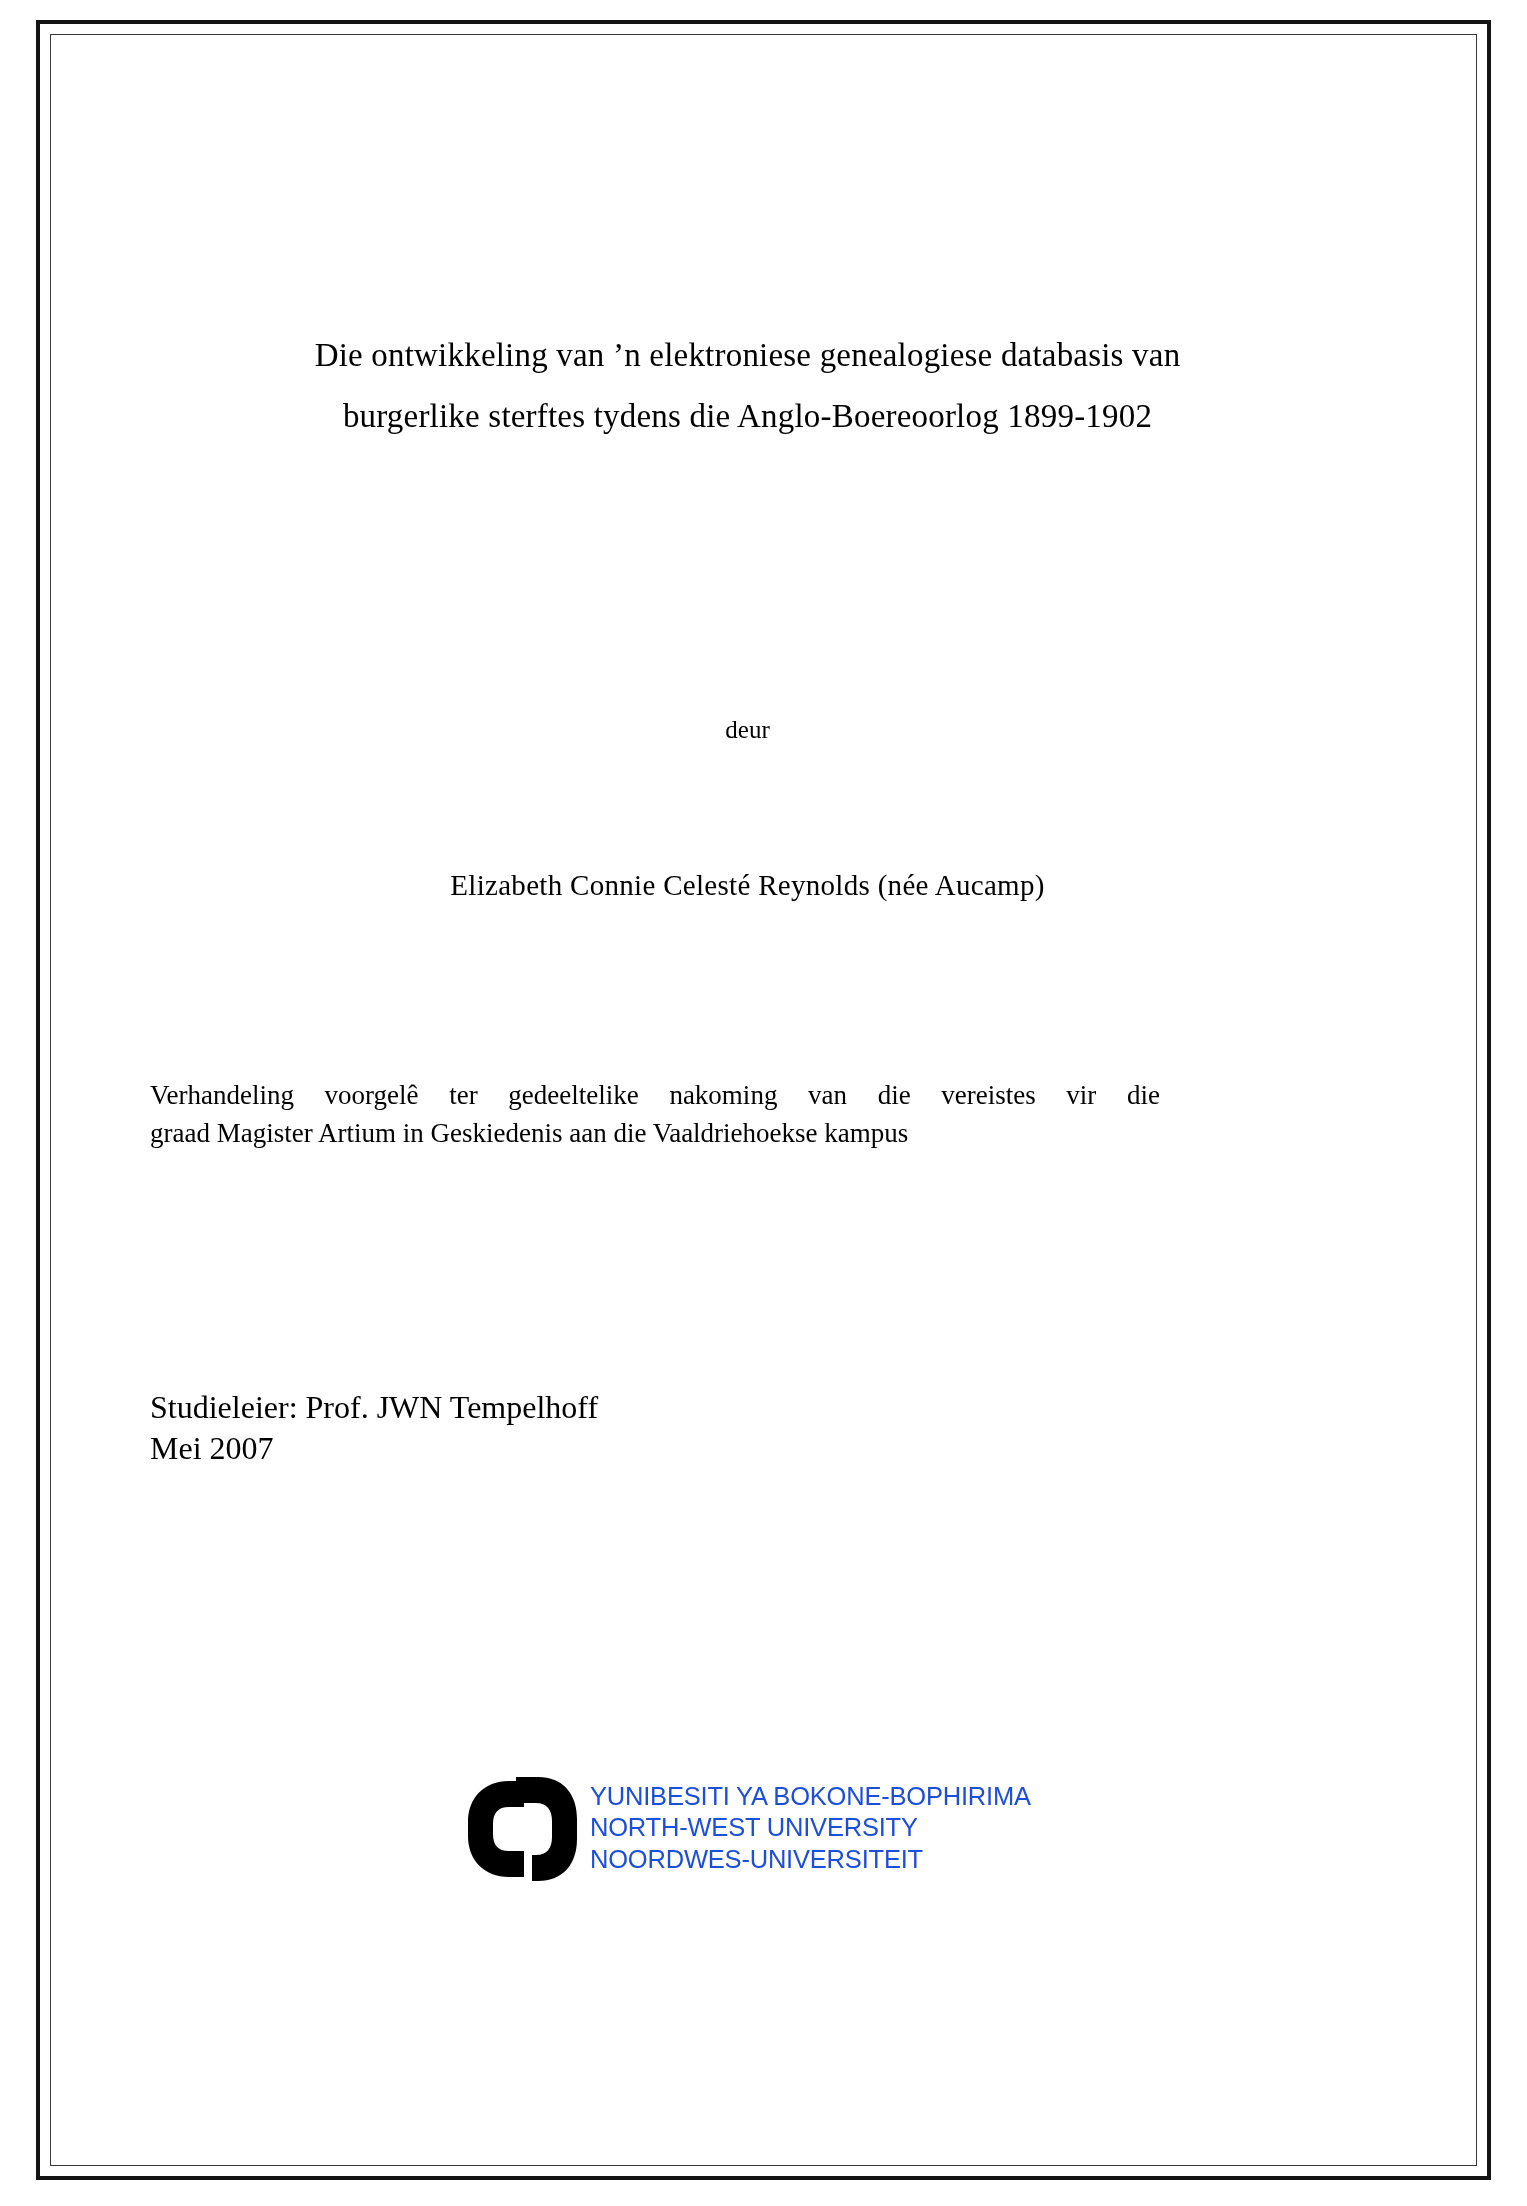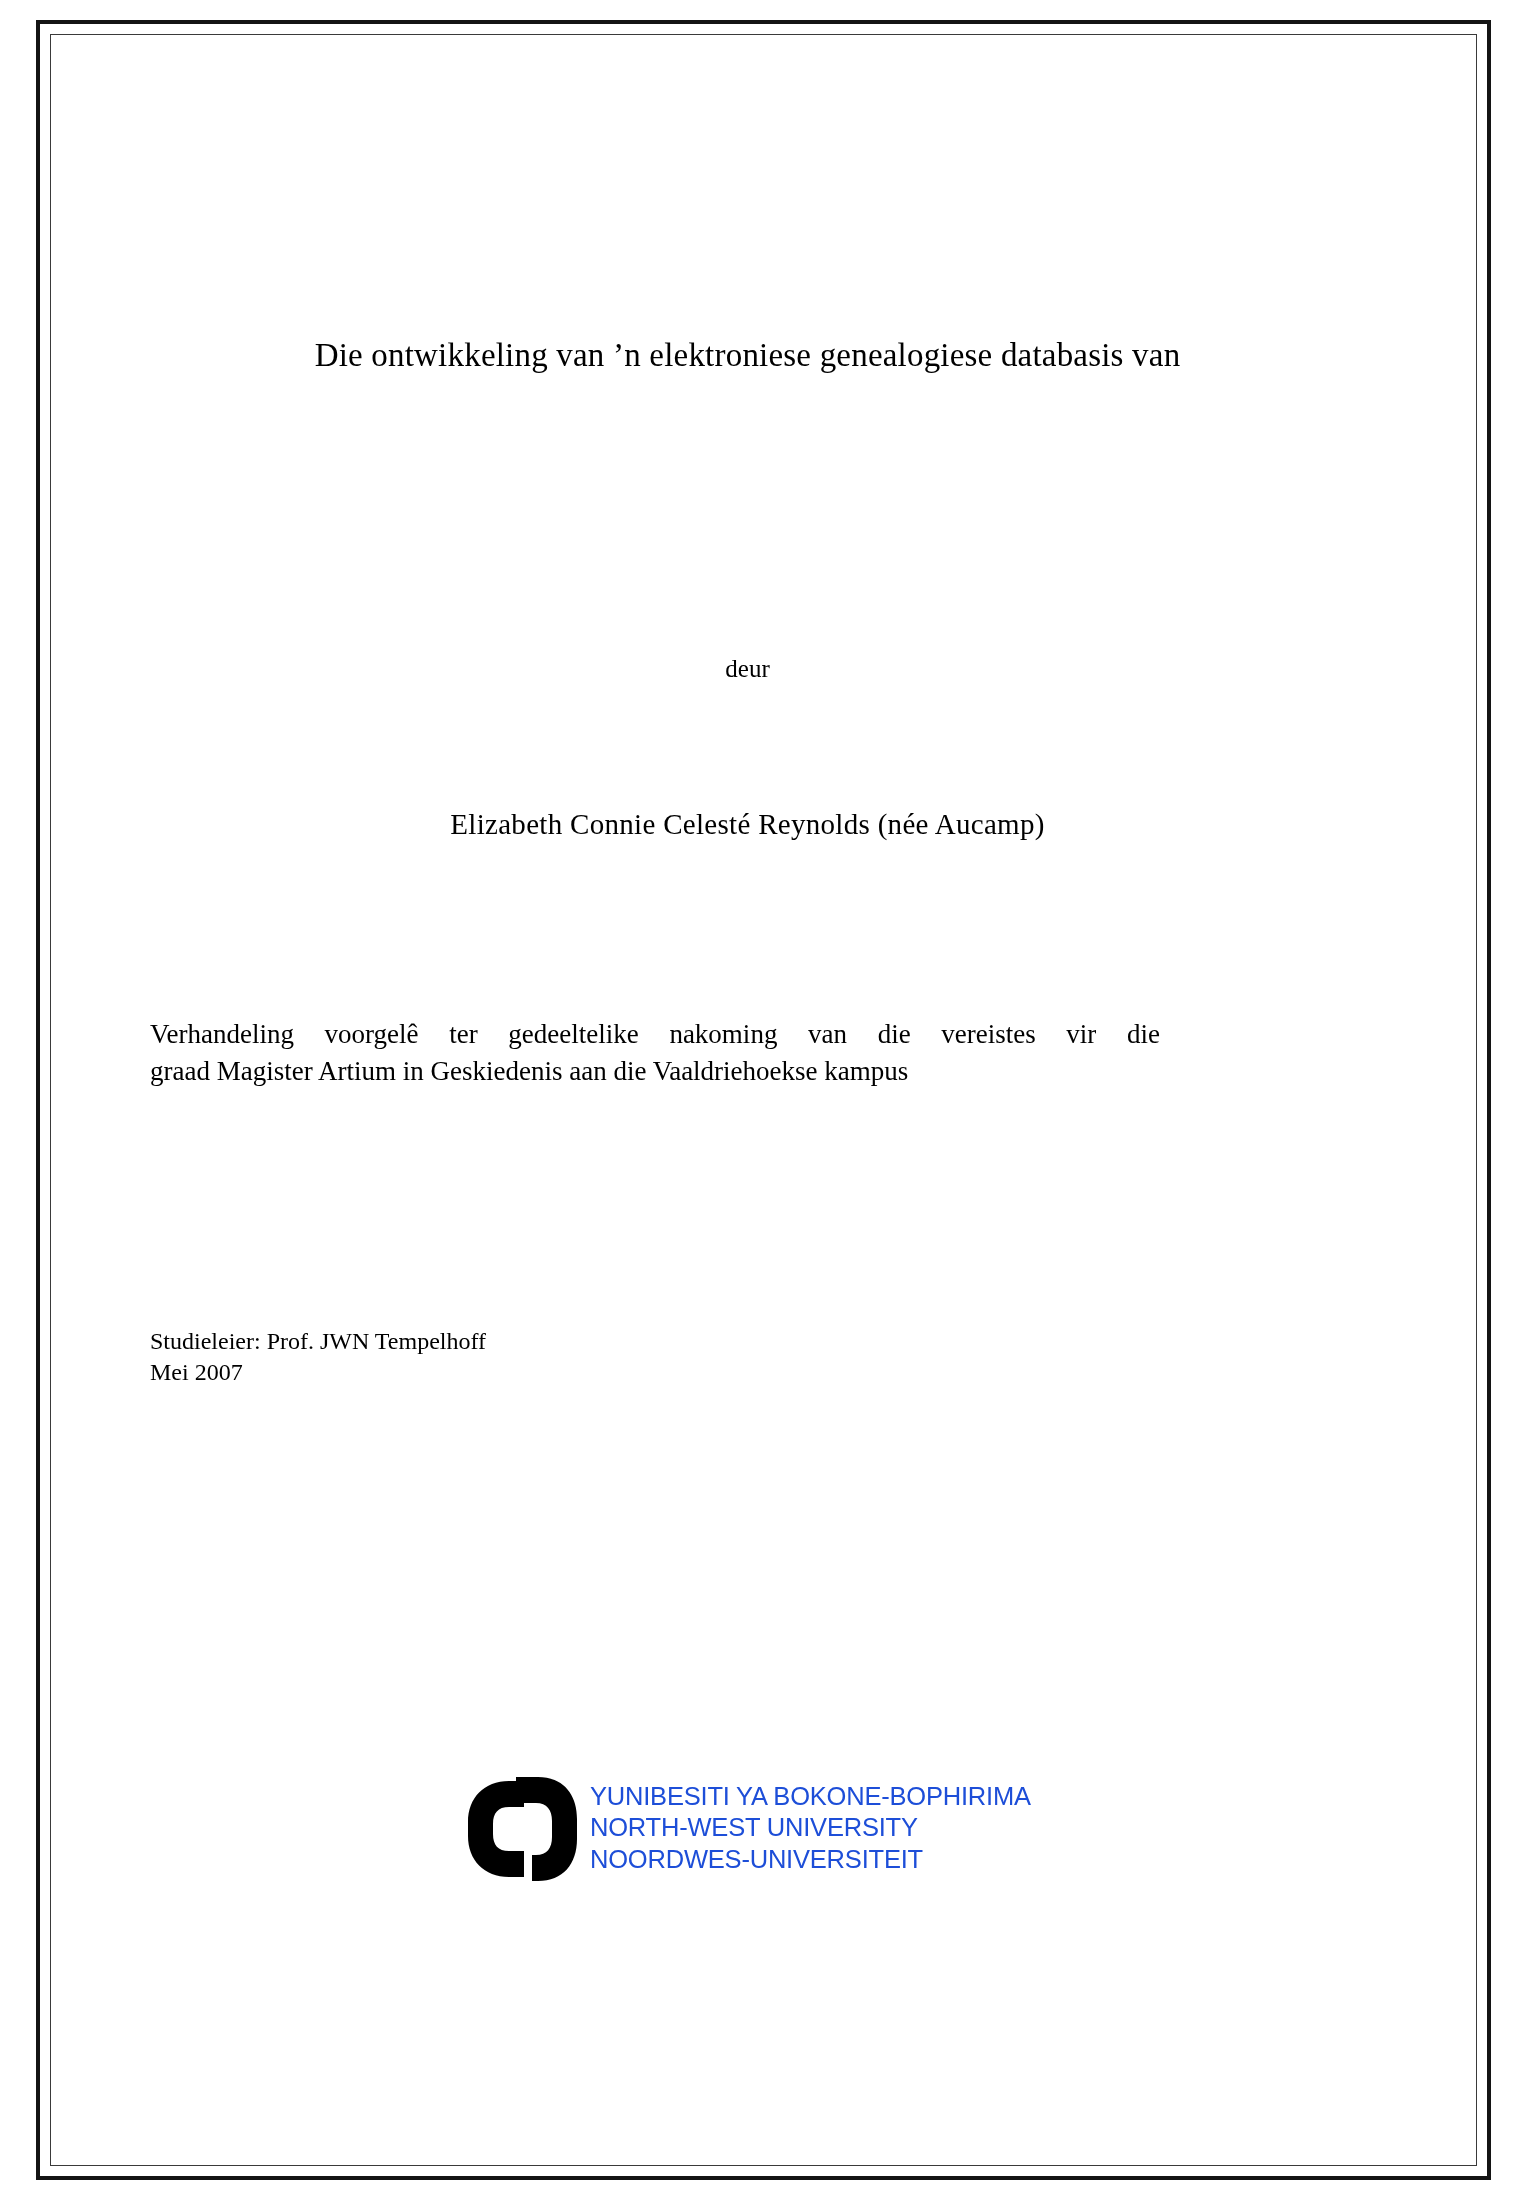--- a/index.html
+++ b/index.html
@@ -94,21 +94,21 @@
     text-align-last: justify;
   }
   .statement .line2, .statement .line3 {
     text-align: left;
   }
   .italic {
   }
 
   .supervisor-block {
     margin-top: 235px;
-    font-size: 24px;
+    font-size: 32px;
     line-height: 1.3;
   }
 
   
   .logo-block {
     position: absolute;
     left: 462px;
     top: 1775px;
     width: 640px;
     height: 120px;
@@ -140,20 +140,21 @@
 
 <div class="page">
   <div class="scan-frame">
     <div class="scan-frame-inner"></div>
   </div>
 
   <div class="content">
 
     <div class="title-block">
       <div class="title-line">Die ontwikkeling van ’n elektroniese genealogiese databasis van</div>
+      <div class="title-line title-line-2">burgerlike sterftes tydens die Anglo-Boereoorlog 1899-1902</div>
     </div>
 
     <div class="deur">deur</div>
 
     <div class="author">Elizabeth Connie Celesté Reynolds (née Aucamp)</div>
 
     <div class="statement">
       <div class="line1">Verhandeling voorgelê ter gedeeltelike nakoming van die vereistes vir die</div>
       <div class="line2"><span>graad </span><span class="italic">Magister Artium</span><span> in Geskiedenis aan die Vaaldriehoekse kampus</span></div>
     </div>

